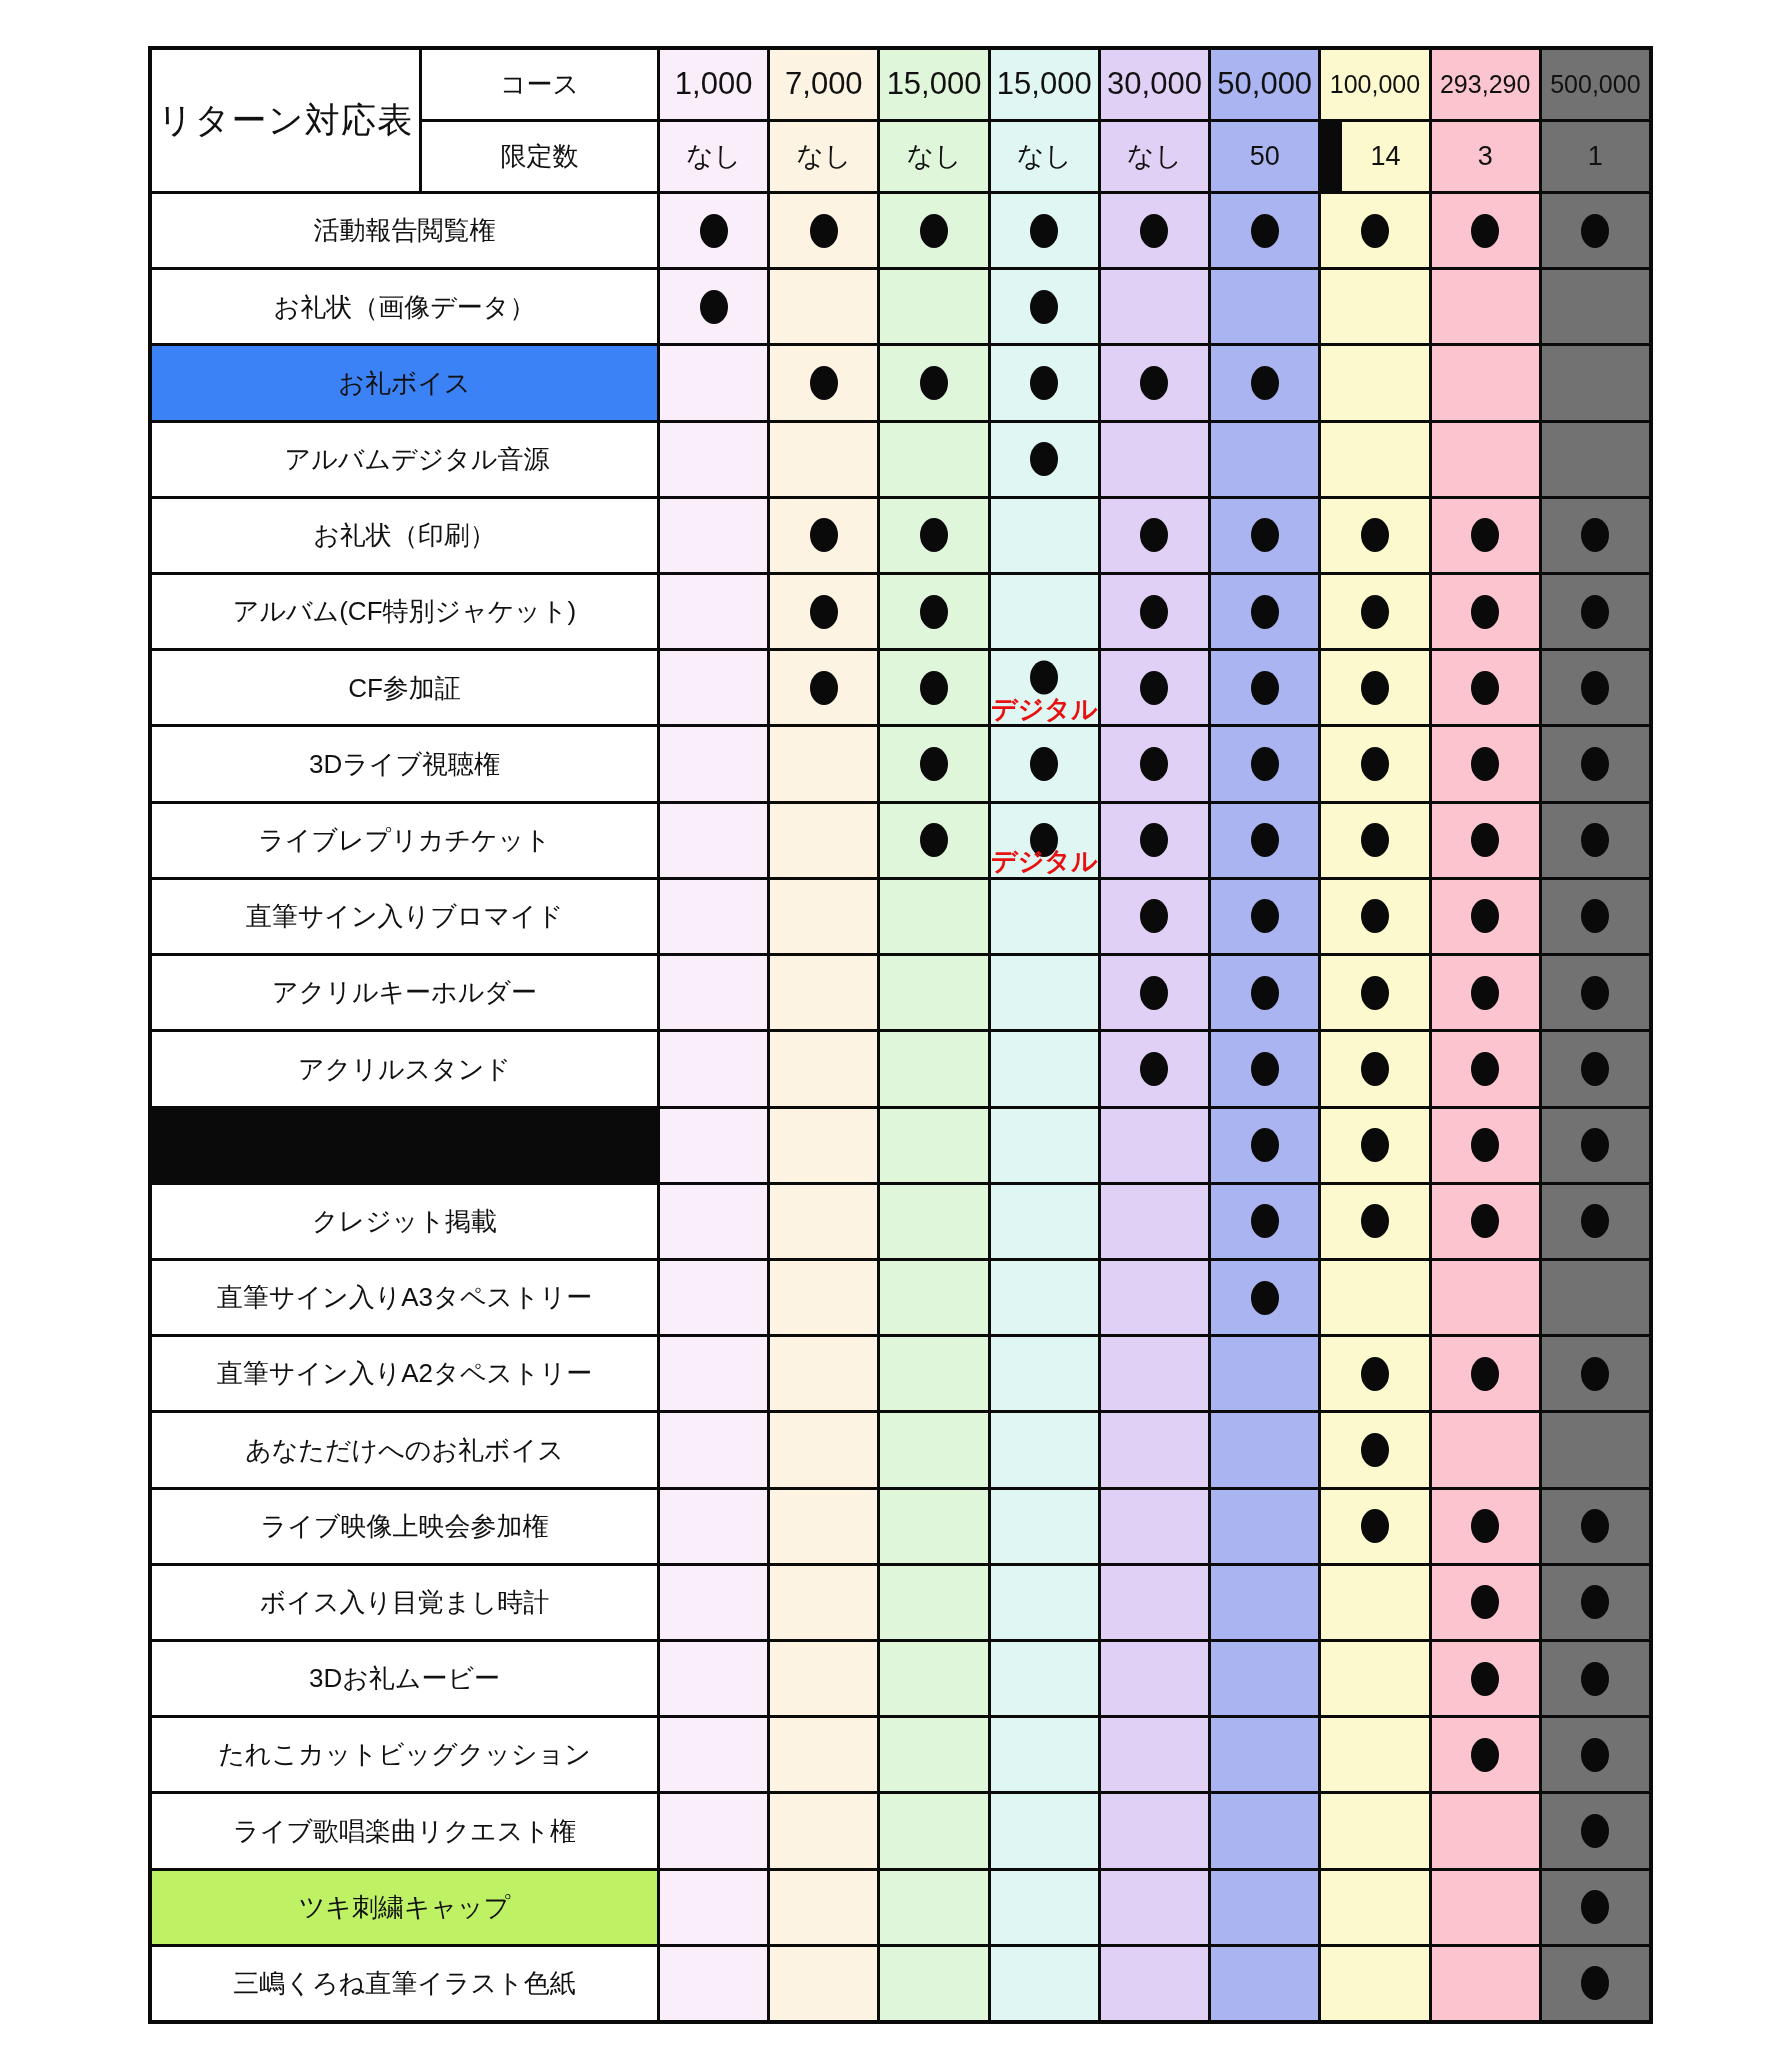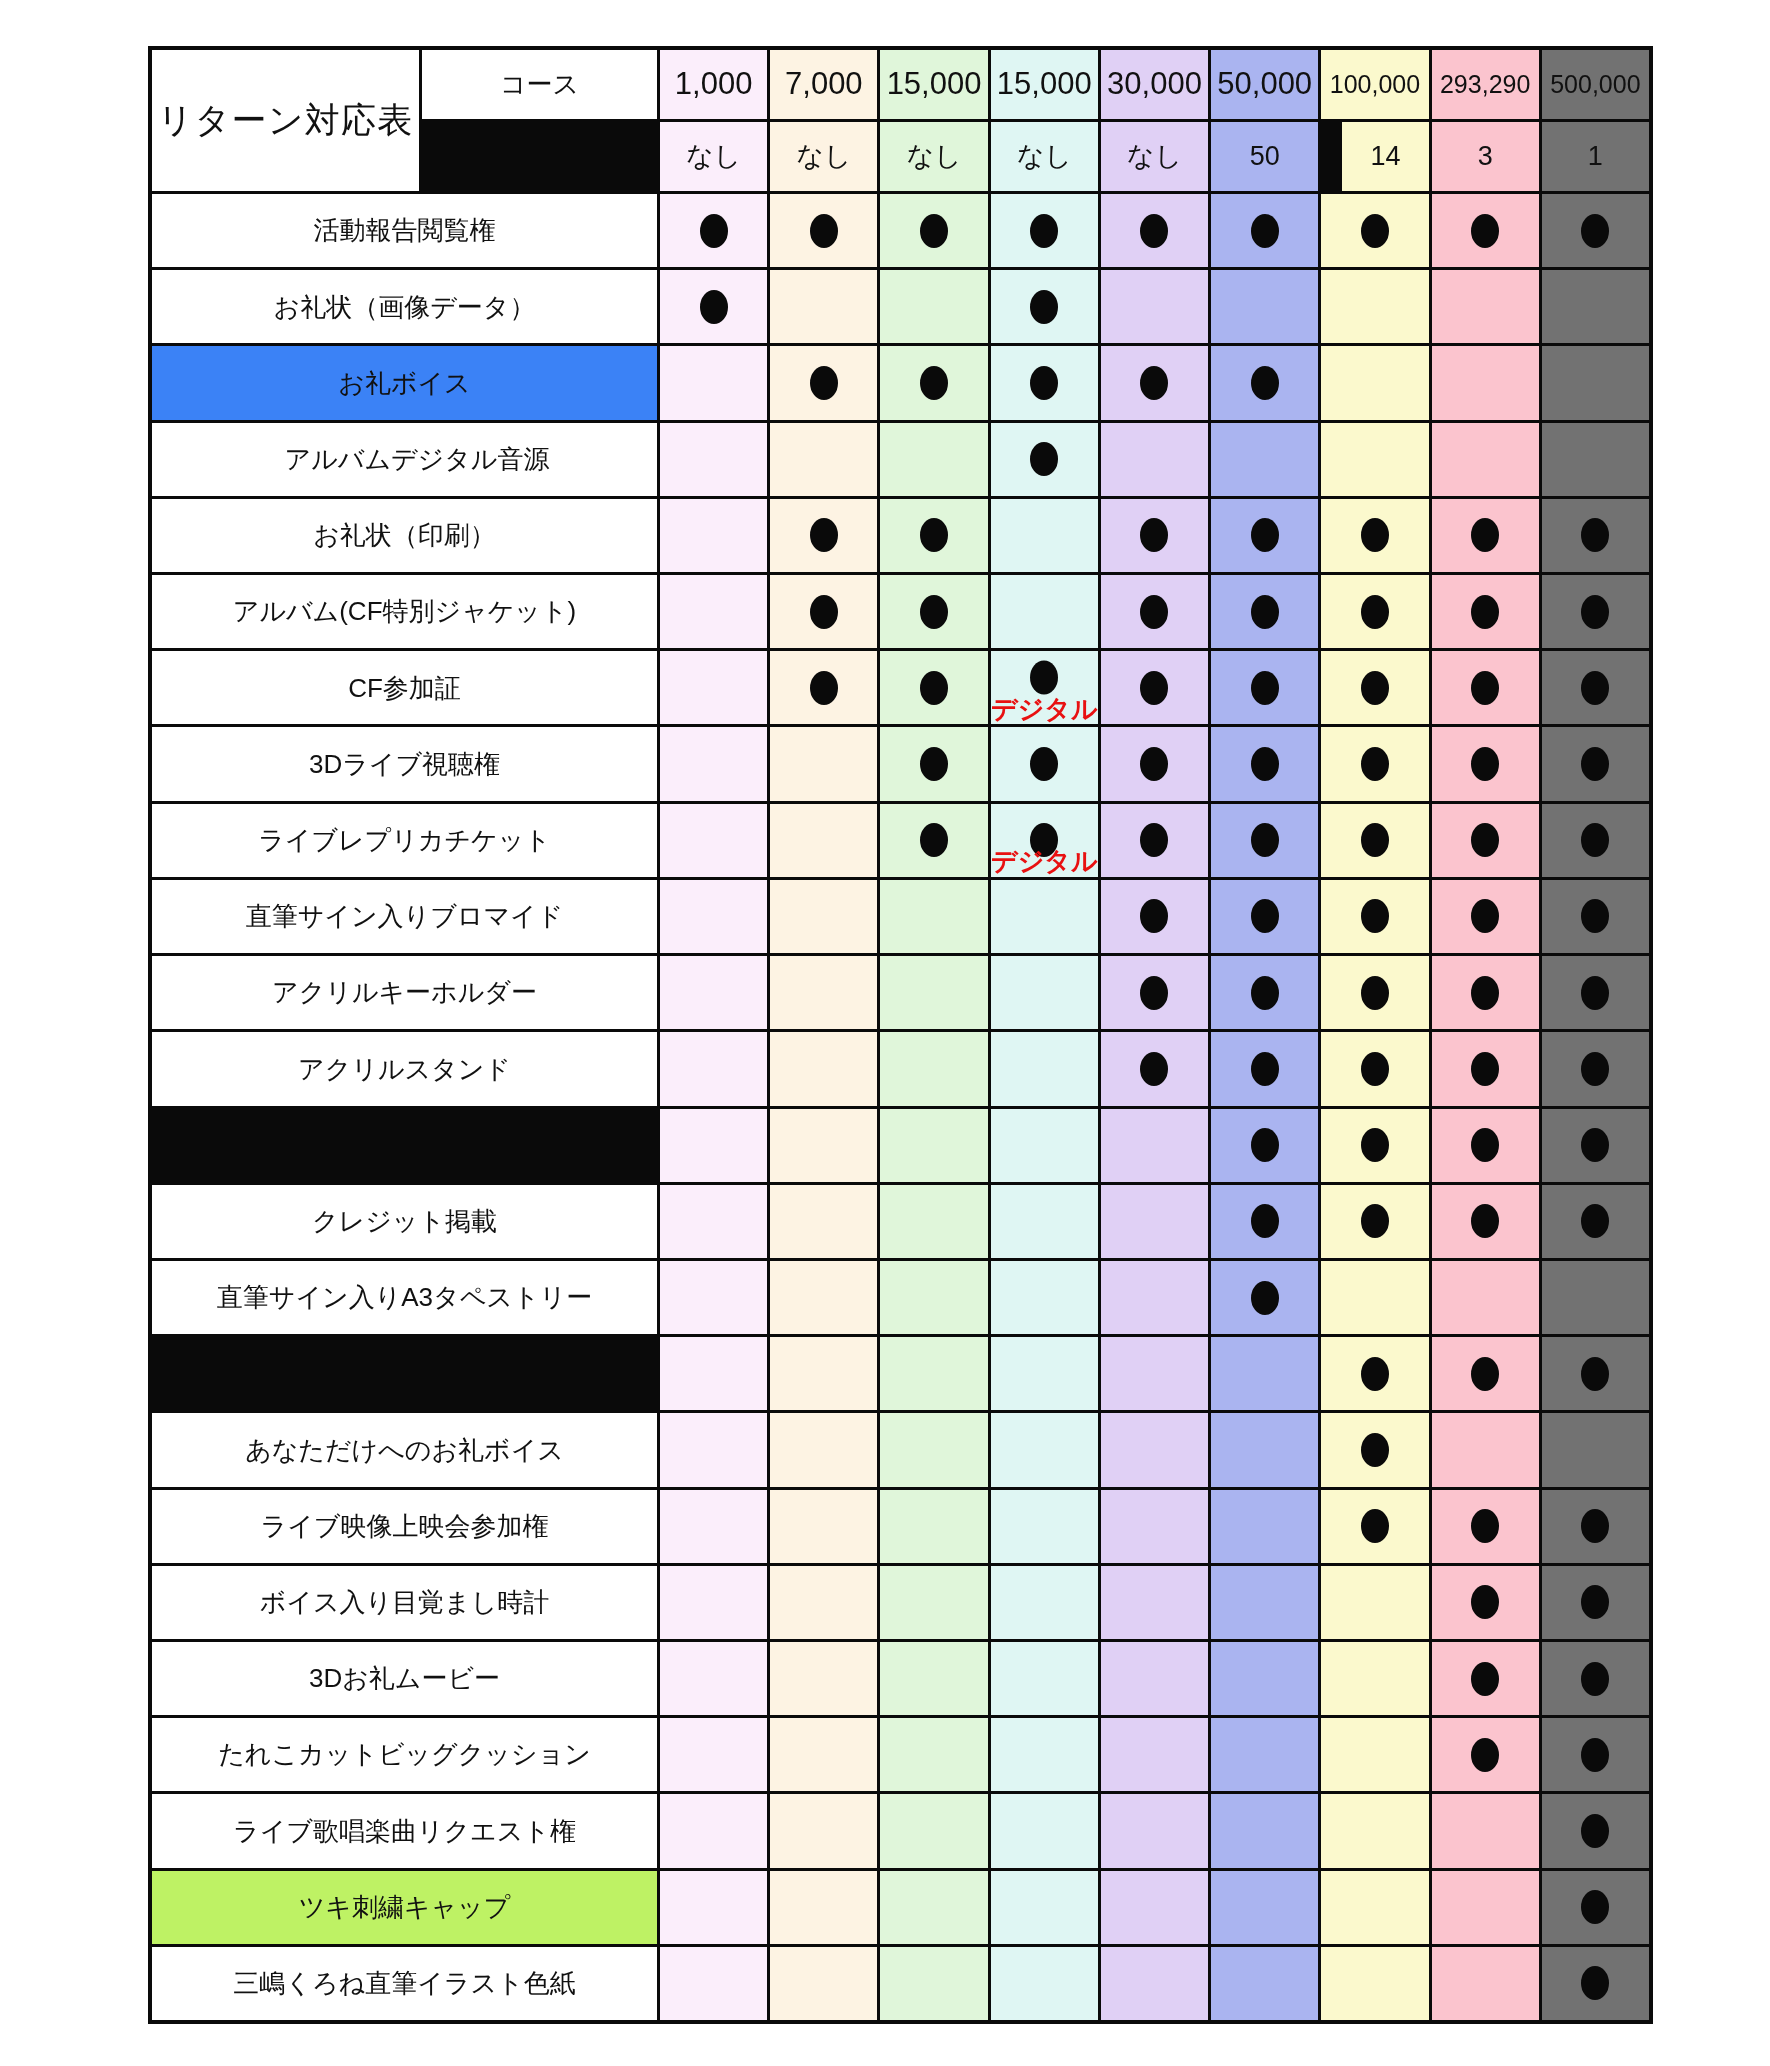--- a/index.html
+++ b/index.html
@@ -35,20 +35,21 @@
     position:absolute;left:0;right:0;bottom:1.2px;text-align:center;
     font-size:26px;font-weight:bold;color:#e81111;z-index:2;
   }
 </style>
 </head>
 <body>
 
 <div class="grid" id="grid">
   <div class="cell title-cell" style="grid-area:1/1/3/2">リターン対応表</div>
   <div class="cell hlabel" style="grid-area:1/2/2/3">コース</div>
+  <div class="cell hlabel" style="grid-area:2/2/3/3">限定数</div>
 
 <div class="cell course" style="background: rgb(251, 238, 251); grid-area: 1 / 3 / 2 / 4;">1,000</div>
     <div class="cell course" style="background: rgb(253, 243, 227); grid-area: 1 / 4 / 2 / 5;">7,000</div>
     <div class="cell course" style="background: rgb(224, 246, 218); grid-area: 1 / 5 / 2 / 6;">15,000</div>
     <div class="cell course" style="background: rgb(223, 246, 243); grid-area: 1 / 6 / 2 / 7;">15,000</div>
     <div class="cell course" style="background: rgb(224, 208, 245); grid-area: 1 / 7 / 2 / 8;">30,000</div>
     <div class="cell course" style="background: rgb(170, 180, 240); grid-area: 1 / 8 / 2 / 9;">50,000</div>
     <div class="cell course small" style="background: rgb(251, 249, 205); grid-area: 1 / 9 / 2 / 10;">100,000</div>
     <div class="cell course small" style="background: rgb(251, 196, 206); grid-area: 1 / 10 / 2 / 11;">293,290</div>
     <div class="cell course small" style="background: rgb(114, 114, 114); grid-area: 1 / 11 / 2 / 12;">500,000</div>
@@ -359,20 +360,21 @@
     <div class="cell mark-cell" style="background: rgb(253, 243, 227); grid-area: 17 / 4 / 18 / 5;"></div>
     <div class="cell mark-cell" style="background: rgb(224, 246, 218); grid-area: 17 / 5 / 18 / 6;"></div>
     <div class="cell mark-cell" style="background: rgb(223, 246, 243); grid-area: 17 / 6 / 18 / 7;"></div>
     <div class="cell mark-cell" style="background: rgb(224, 208, 245); grid-area: 17 / 7 / 18 / 8;"></div>
     <div class="cell mark-cell" style="background: rgb(170, 180, 240); grid-area: 17 / 8 / 18 / 9;">
       <span class="dot"></span>
     </div>
     <div class="cell mark-cell" style="background: rgb(251, 249, 205); grid-area: 17 / 9 / 18 / 10;"></div>
     <div class="cell mark-cell" style="background: rgb(251, 196, 206); grid-area: 17 / 10 / 18 / 11;"></div>
     <div class="cell mark-cell" style="background: rgb(114, 114, 114); grid-area: 17 / 11 / 18 / 12;"></div>
+    <div class="cell rowlabel" style="background: rgb(255, 255, 255); grid-area: 18 / 1 / 19 / 3;">直筆サイン入りA2タペストリー</div>
     <div class="cell mark-cell" style="background: rgb(251, 238, 251); grid-area: 18 / 3 / 19 / 4;"></div>
     <div class="cell mark-cell" style="background: rgb(253, 243, 227); grid-area: 18 / 4 / 19 / 5;"></div>
     <div class="cell mark-cell" style="background: rgb(224, 246, 218); grid-area: 18 / 5 / 19 / 6;"></div>
     <div class="cell mark-cell" style="background: rgb(223, 246, 243); grid-area: 18 / 6 / 19 / 7;"></div>
     <div class="cell mark-cell" style="background: rgb(224, 208, 245); grid-area: 18 / 7 / 19 / 8;"></div>
     <div class="cell mark-cell" style="background: rgb(170, 180, 240); grid-area: 18 / 8 / 19 / 9;"></div>
     <div class="cell mark-cell" style="background: rgb(251, 249, 205); grid-area: 18 / 9 / 19 / 10;">
       <span class="dot"></span>
     </div>
     <div class="cell mark-cell" style="background: rgb(251, 196, 206); grid-area: 18 / 10 / 19 / 11;">

